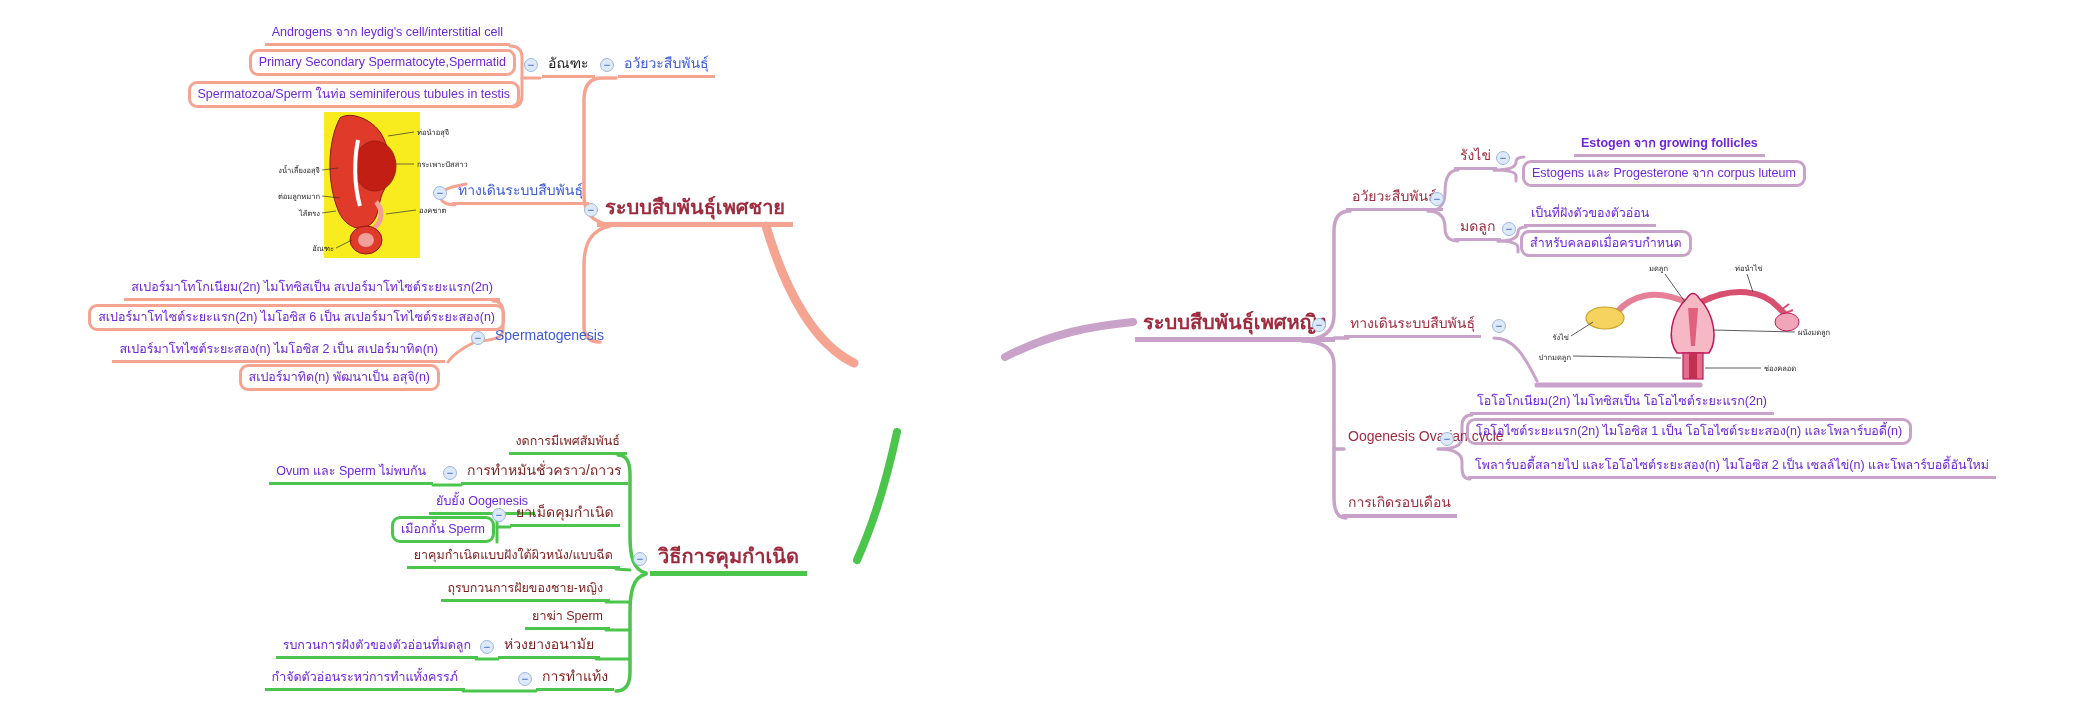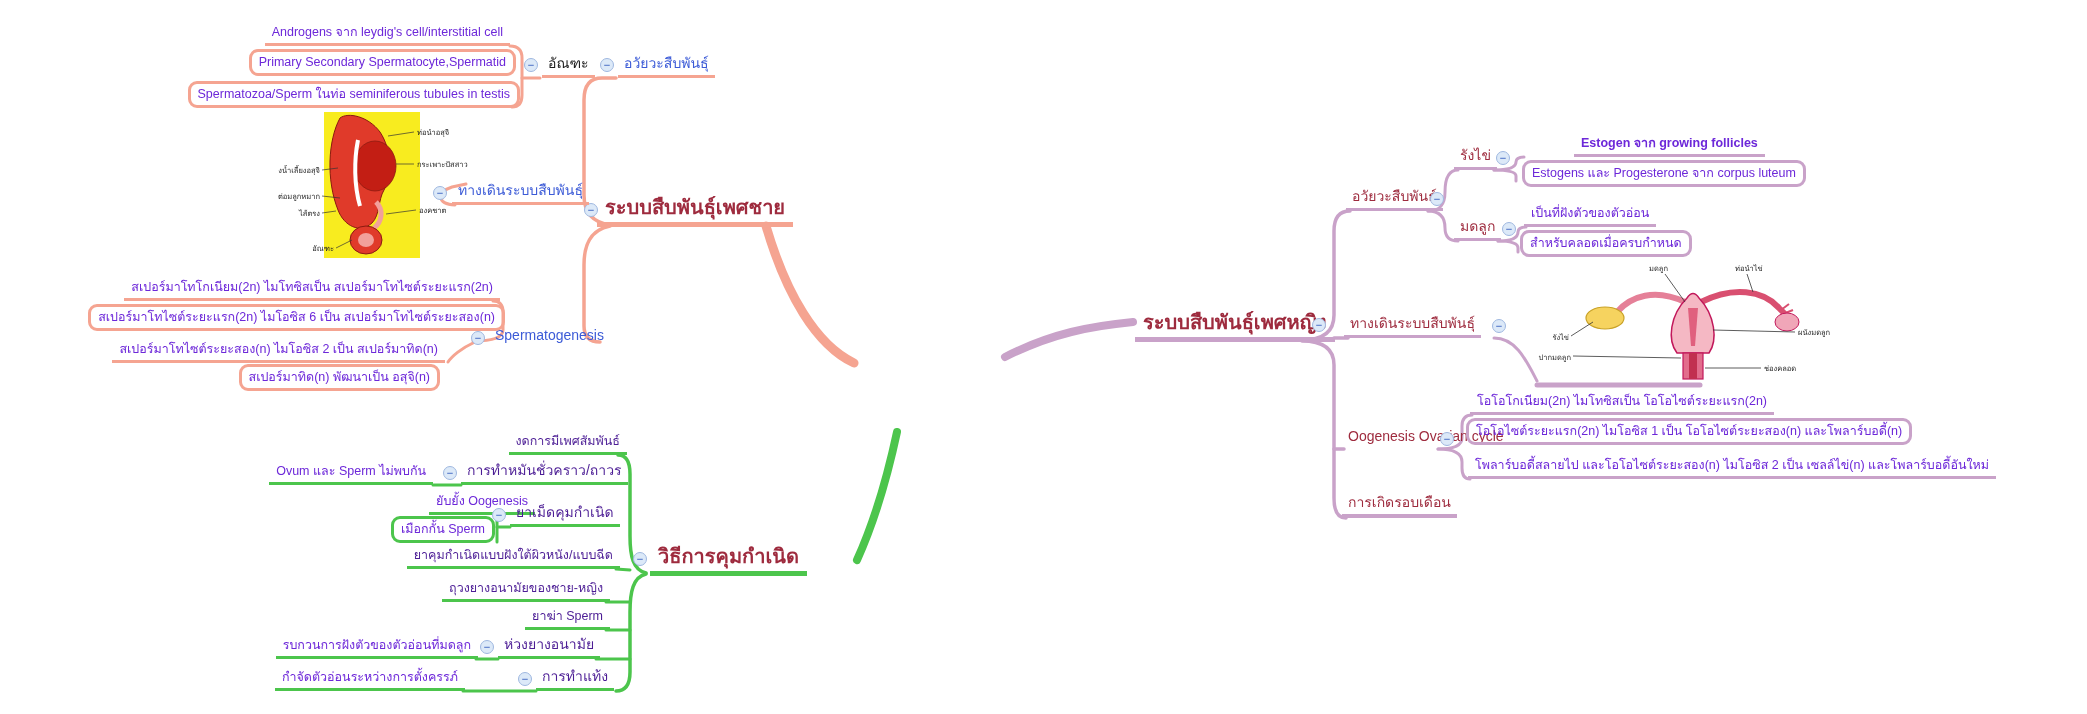--- a/index.html
+++ b/index.html
@@ -25,21 +25,21 @@
   .b-sal{border:3px solid var(--sal);border-radius:9px;}
   .b-grn{border:3px solid var(--grn);border-radius:9px;}
   .b-pur{border:3px solid var(--pur);border-radius:9px;}
   .um-sal{border-bottom:5px solid var(--sal);}
   .um-grn{border-bottom:5px solid var(--grn);}
   .um-pur{border-bottom:5px solid var(--pur);}
   .u-pur-thick{border-bottom:4px solid var(--pur);}
 
   .t-maroon{color:#9E2B3E;}
   .t-blue{color:#3C5BD7;}
-  .t-green{color:#4c1d95;}
+  .t-green{color:#7f1d1d;}
   .t-black{color:#1c1c1c;}
 
   .cicon{position:absolute;width:14px;height:14px;border-radius:50%;
         background:#DCE9F8;border:1px solid #9FB8E0;color:#6787CF;
         font-size:11px;line-height:12px;text-align:center;font-weight:bold;
         box-sizing:border-box;cursor:pointer;}
 
   #center-topic{position:absolute;left:786px;top:343px;width:300px;height:92px;
         border-radius:50%;border:4px solid #96691C;
         background:radial-gradient(ellipse at 50% 25%, #FDF0A8 0%, #F7D85C 45%, #EDB32B 100%);
@@ -158,28 +158,28 @@
   <div class="leaf u-grn" style="right:1654px;top:461px;">Ovum และ Sperm ไม่พบกัน</div>
   <div class="node t-green u-grn" style="left:461px;top:459px;">การทำหมันชั่วคราว/ถาวร</div>
   <div class="cicon" style="left:443px;top:466px;">−</div>
 
   <div class="leaf u-grn" style="right:1552px;top:491px;">ยับยั้ง Oogenesis</div>
   <div class="node t-green u-grn" style="left:510px;top:501px;">ยาเม็ดคุมกำเนิด</div>
   <div class="cicon" style="left:492px;top:508px;">−</div>
   <div class="leaf b-grn" style="right:1592px;top:516px;">เมือกกั้น Sperm</div>
 
   <div class="leaf t-green u-grn" style="right:1467px;top:545px;">ยาคุมกำเนิดแบบฝังใต้ผิวหนัง/แบบฉีด</div>
-  <div class="leaf t-green u-grn" style="right:1477px;top:578px;">ถุวงยางอนามัยของชาย-หญิง</div>
+  <div class="leaf t-green u-grn" style="right:1477px;top:578px;">ถุรบกวนการฝัยของชาย-หญิง</div>
   <div class="leaf t-green u-grn" style="right:1477px;top:606px;">ยาฆ่า Sperm</div>
 
   <div class="leaf u-grn" style="right:1609px;top:635px;">รบกวนการฝังตัวของตัวอ่อนที่มดลูก</div>
   <div class="node t-green u-grn" style="left:498px;top:633px;">ห่วงยางอนามัย</div>
   <div class="cicon" style="left:480px;top:640px;">−</div>
 
-  <div class="leaf u-grn" style="right:1622px;top:667px;">กำจัดตัวอ่อนระหว่างการตั้งครรภ์</div>
+  <div class="leaf u-grn" style="right:1622px;top:667px;">กำจัดตัวอ่อนระหว่การทำแทั้งครรภ์</div>
   <div class="node t-green u-grn" style="left:536px;top:665px;">การทำแท้ง</div>
   <div class="cicon" style="left:518px;top:672px;">−</div>
 
   <div class="main-topic t-maroon um-pur" style="left:1135px;top:307px;">ระบบสืบพันธุ์เพศหญิง</div>
   <div class="cicon" style="left:1312px;top:318px;">−</div>
 
   <div class="node t-maroon u-pur" style="left:1346px;top:185px;">อวัยวะสืบพันธุ์</div>
   <div class="cicon" style="left:1430px;top:192px;">−</div>
 
   <div class="node t-maroon u-pur" style="left:1454px;top:144px;">รังไข่</div>

